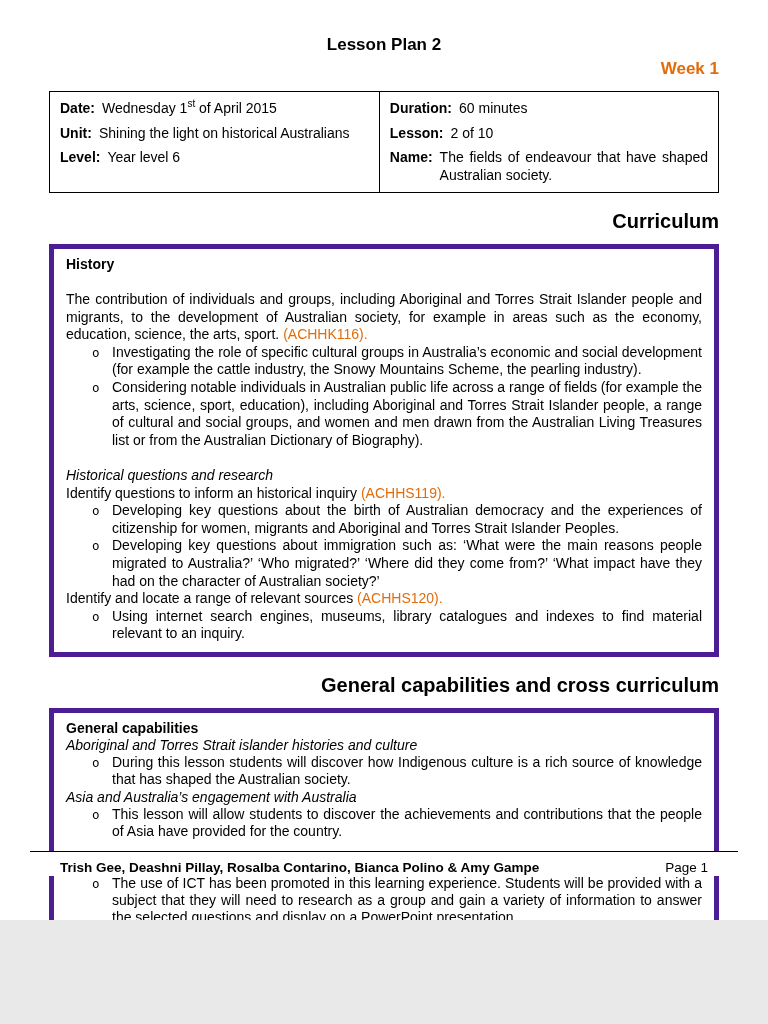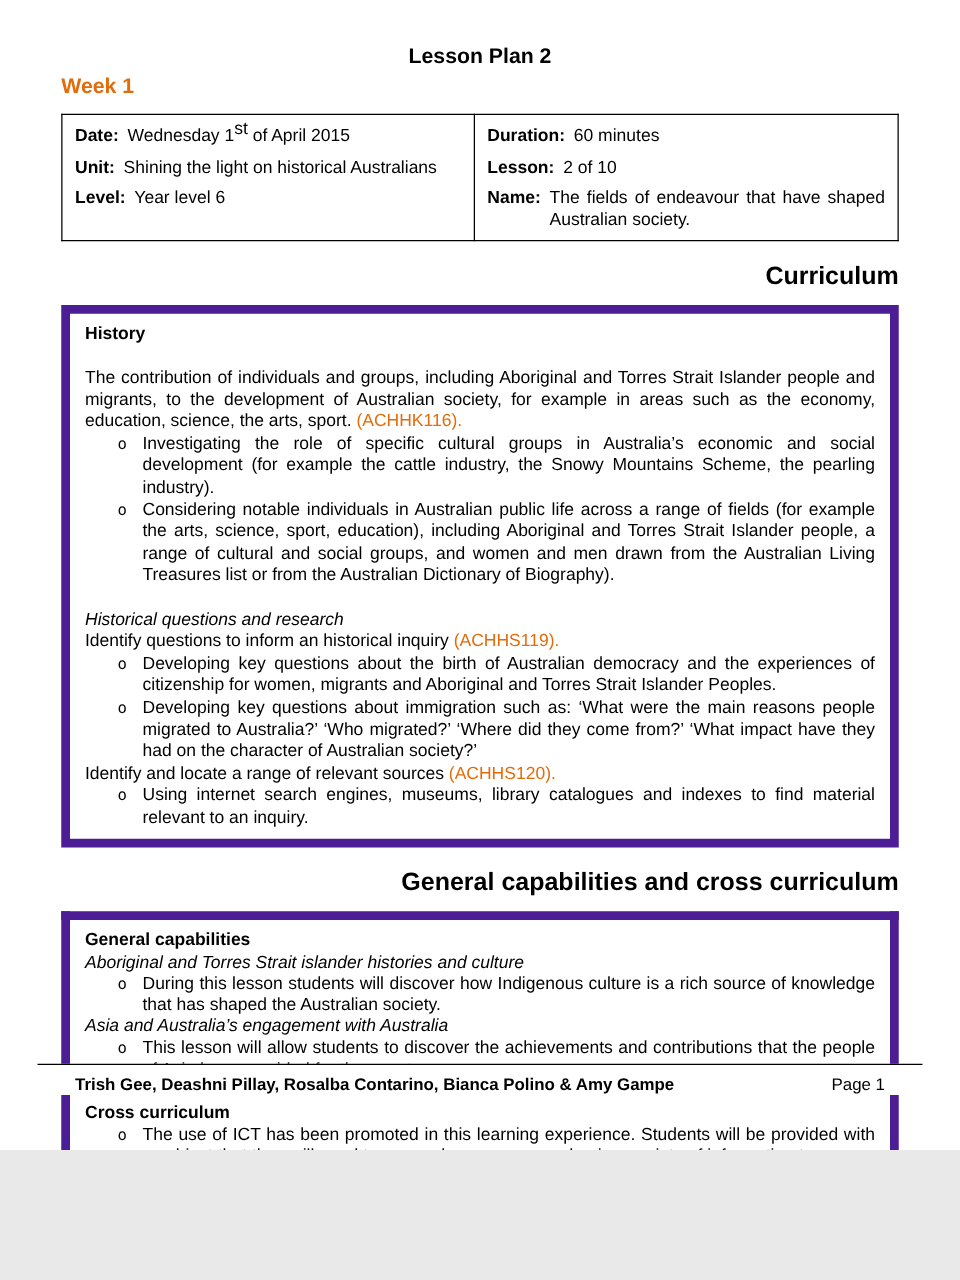--- a/index.html
+++ b/index.html
@@ -3,35 +3,35 @@
 <meta charset="utf-8">
 <style>
   * { box-sizing: border-box; }
   html, body { margin: 0; padding: 0; background: #e9e9e9; }
   .page {
     width: 768px; height: 920px; background: #ffffff; position: relative;
     margin: 0 auto; font-family: "Liberation Sans", sans-serif; color: #000;
     padding: 34px 49px 0 49px; overflow: hidden;
   }
   .doc-title { text-align: center; font-size: 17px; font-weight: bold; line-height: 22px; }
-  .doc-subtitle { text-align: left; font-size: 17px; font-weight: bold; line-height: 22px; margin-top: 2px; color: var(--accent, #E36C0A); }
+  .doc-subtitle { text-align: right; font-size: 17px; font-weight: bold; line-height: 22px; margin-top: 2px; color: var(--accent, #E36C0A); }
 
   table.info-table { width: 100%; border-collapse: collapse; margin-top: 11px; font-size: 14px; }
   table.info-table td { border: 1px solid #000; vertical-align: top; padding: 8px 10px; }
   table.info-table td.left { width: 49.3%; }
   .pair { display: flex; gap: 7px; margin: 0 0 7px 0; line-height: 17.5px; }
   .pair:last-child { margin-bottom: 0; }
   .lbl { font-weight: bold; white-space: nowrap; }
   .val { flex: 1; }
   .val.justify { text-align: justify; }
 
   .section-heading { text-align: right; font-size: 20px; font-weight: bold; line-height: 26px; margin: 15px 0 10px 0; }
 
   .box {
-    border: 7px solid #4c1d95; padding: 7px 12px 9px 12px;
+    border: 5px solid #4c1d95; padding: 7px 12px 9px 12px;
     font-size: 14px; line-height: 17.6px;
   }
   .box.cut { border-bottom: none; padding-bottom: 0; line-height: 17.2px; }
   .box p { margin: 0; }
   .box .justify { text-align: justify; }
   .bold { font-weight: bold; }
   .italic { font-style: italic; }
   .code { color: var(--accent, #E36C0A); }
   .blank { height: 17.5px; }
 
@@ -42,21 +42,21 @@
     font-family: "DejaVu Sans Mono", monospace; font-size: 12.5px;
   }
 
   .footer {
     position: absolute; left: 30px; right: 30px; bottom: 44px;
     border-top: 1px solid #000; padding: 7px 30px 0 30px;
     display: flex; justify-content: space-between; align-items: baseline;
     font-size: 13.5px; line-height: 17px; background: #fff;
   }
   .footer .authors { font-weight: bold; }
-  sup { font-size: 14px; vertical-align: super; line-height: 0; }
+  sup { font-size: 10px; vertical-align: super; line-height: 0; }
 </style>
 </head>
 <body>
 
 <div class="page">
 
   <div class="doc-title">Lesson Plan 2</div>
   <div class="doc-subtitle">Week 1</div>
 
   <table class="info-table">

